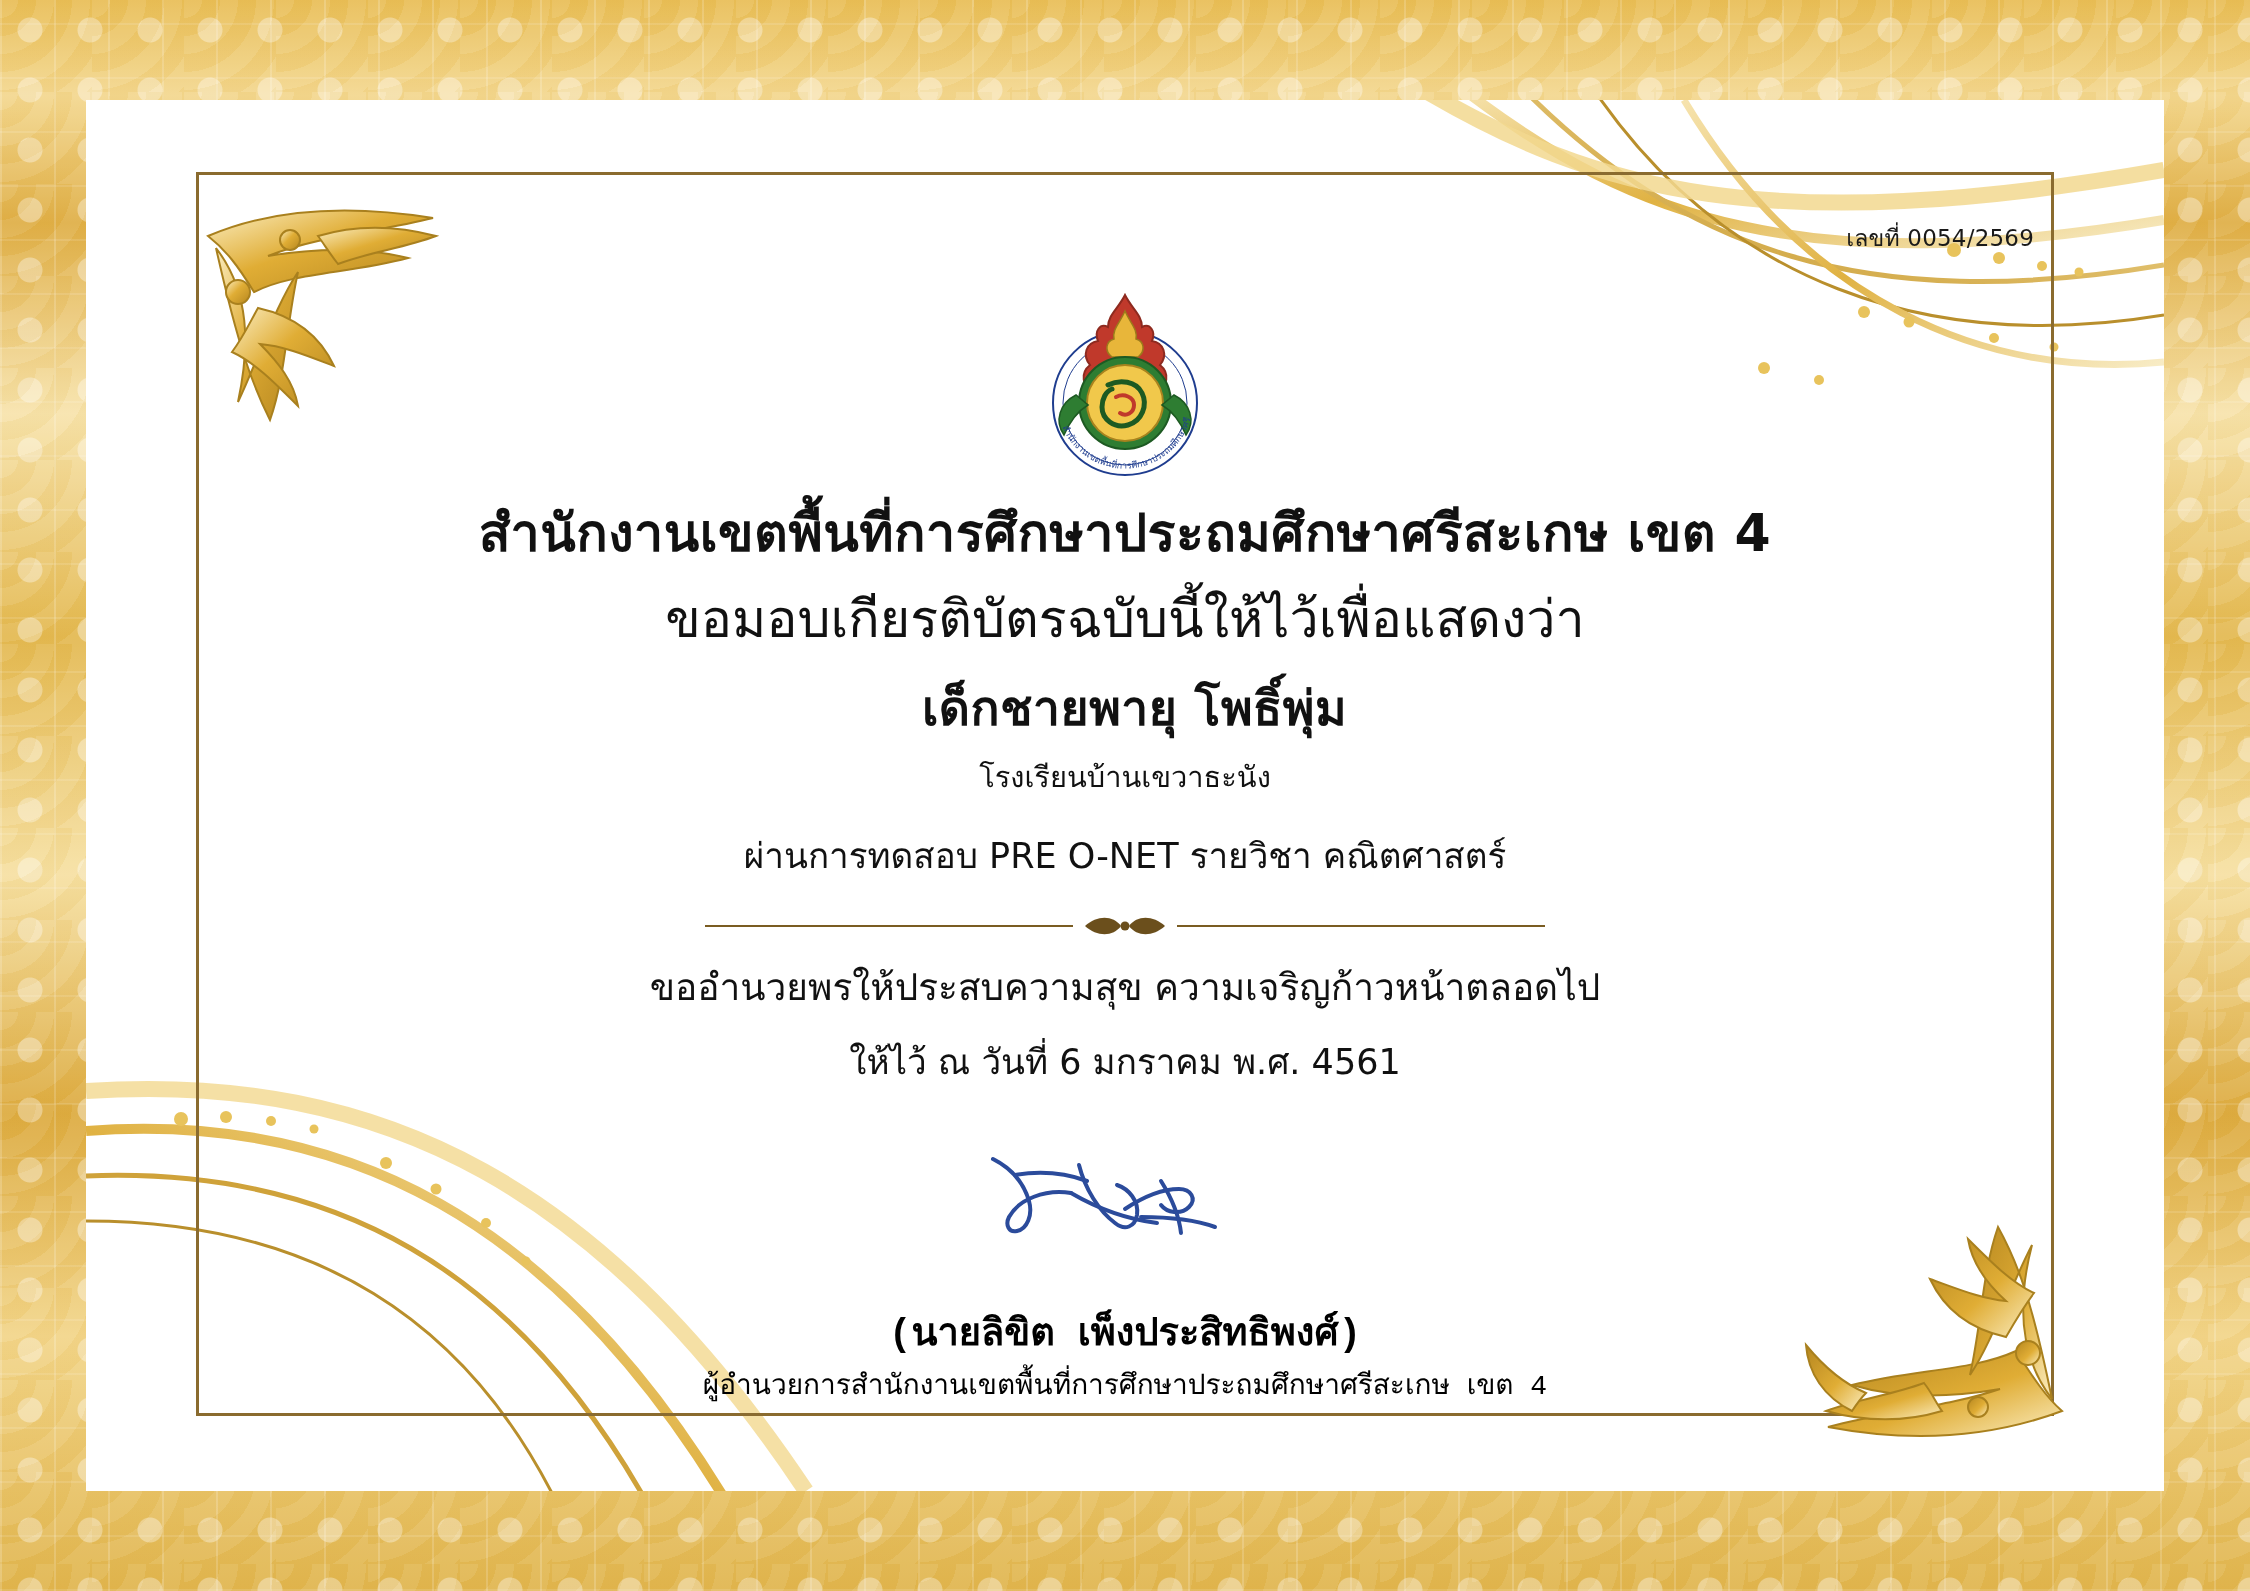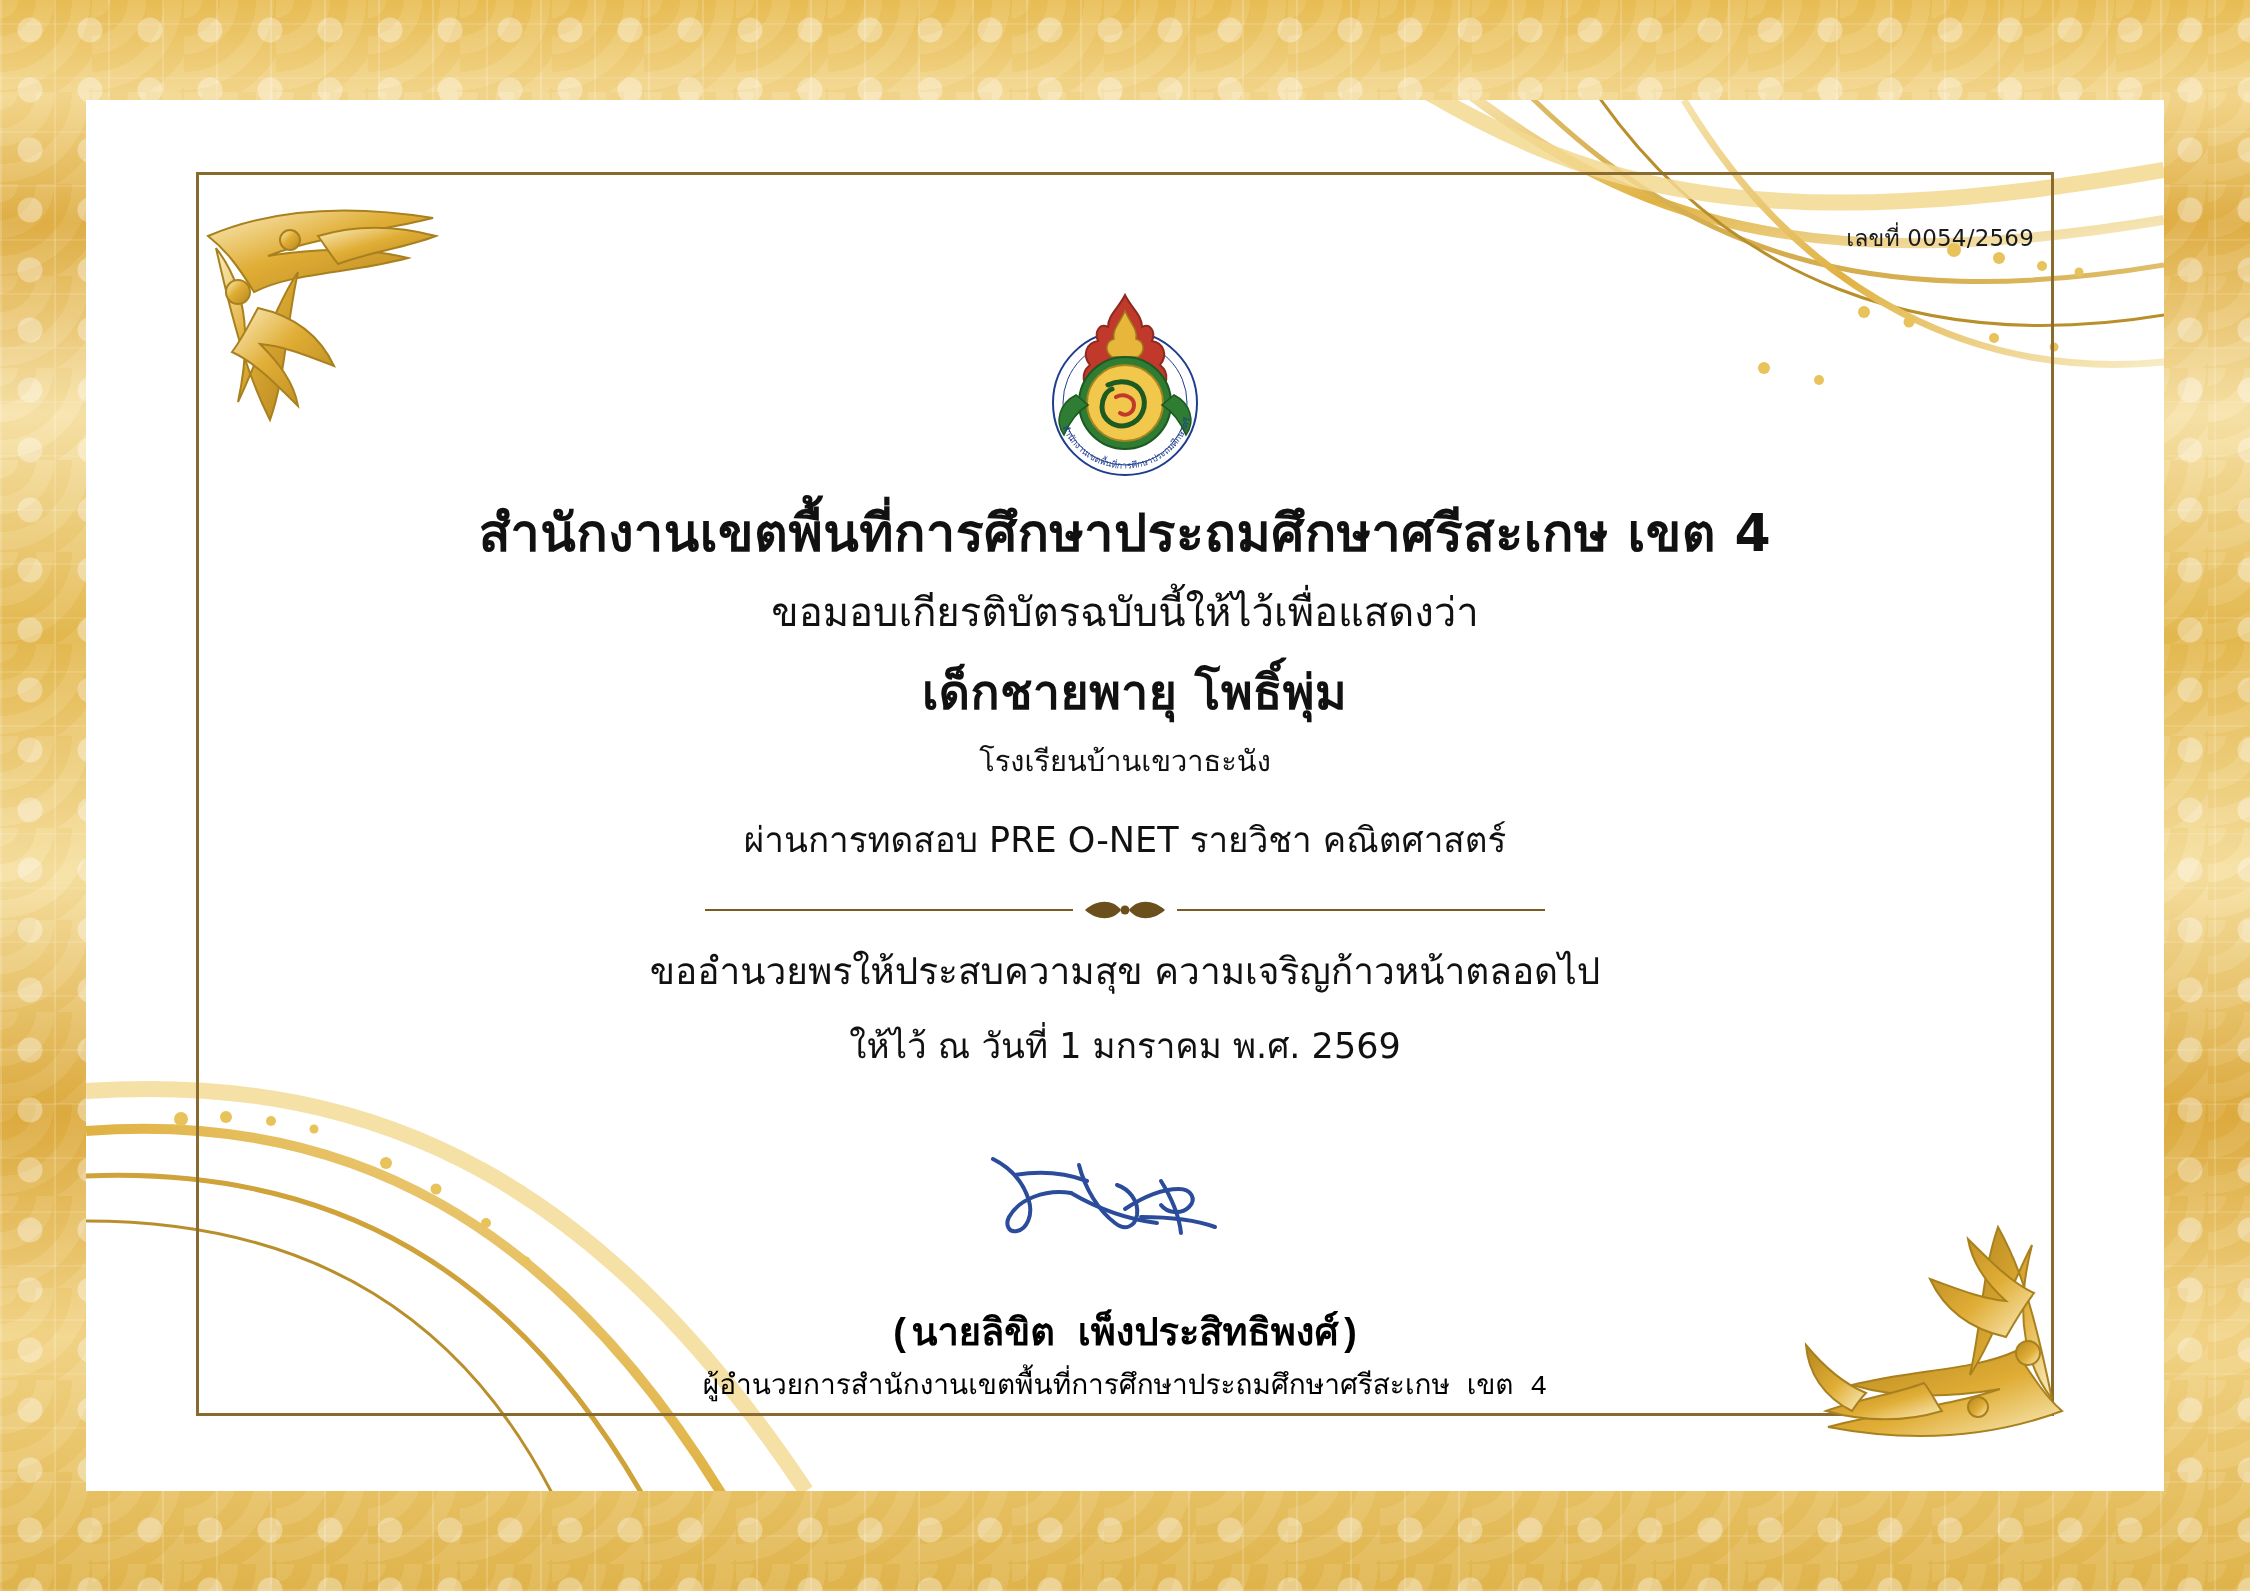--- a/index.html
+++ b/index.html
@@ -112,21 +112,21 @@
     display: block;
   }
   .org-name {
     font-size: 52px;
     font-weight: bold;
     letter-spacing: .5px;
     margin-top: 4px;
     line-height: 1.25;
   }
   .award-line {
-    font-size: 40px;
+    font-size: 52px;
     margin-top: 20px;
     line-height: 1.3;
   }
   .recipient {
     font-size: 48px;
     font-weight: bold;
     margin-top: 16px;
     letter-spacing: .5px;
     padding-left: 19px;
   }
@@ -325,21 +325,21 @@
         <svg viewBox="0 0 880 34" width="880" height="34">
           <line x1="20" y1="17" x2="388" y2="17" stroke="#7a5c22" stroke-width="2"></line>
           <line x1="492" y1="17" x2="860" y2="17" stroke="#7a5c22" stroke-width="2"></line>
           <path d="M400 17 C 412 6, 428 6, 436 17 C 428 28, 412 28, 400 17 Z" fill="#6b4f1c"></path>
           <path d="M480 17 C 468 6, 452 6, 444 17 C 452 28, 468 28, 480 17 Z" fill="#6b4f1c"></path>
           <circle cx="440" cy="17" r="4.5" fill="#6b4f1c"></circle>
         </svg>
       </div>
 
       <div class="wish">ขออำนวยพรให้ประสบความสุข ความเจริญก้าวหน้าตลอดไป</div>
-      <div class="date-line">ให้ไว้ ณ วันที่ 1 มกราคม พ.ศ. 2569</div>
+      <div class="date-line">ให้ไว้ ณ วันที่ 6 มกราคม พ.ศ. 4561</div>
     </div>
 
     <div class="signature-area">
       <svg class="signature-mark" viewBox="0 0 300 120">
         <g fill="none" stroke="#2b4b9b" stroke-width="4" stroke-linecap="round" stroke-linejoin="round">
           <path d="M18 14 C 34 22, 48 36, 54 56 C 58 70, 52 84, 42 86 C 34 88, 30 80, 34 72 C 44 54, 70 44, 96 48"></path>
           <path d="M40 30 C 64 26, 90 28, 112 36"></path>
           <path d="M104 20 C 110 44, 124 66, 140 78 C 150 86, 160 82, 162 70 C 164 56, 154 44, 142 40"></path>
           <path d="M150 64 C 168 52, 186 44, 204 44 C 216 44, 222 54, 214 62 C 206 70, 192 68, 186 60"></path>
           <path d="M186 36 C 196 52, 204 70, 206 88"></path>

